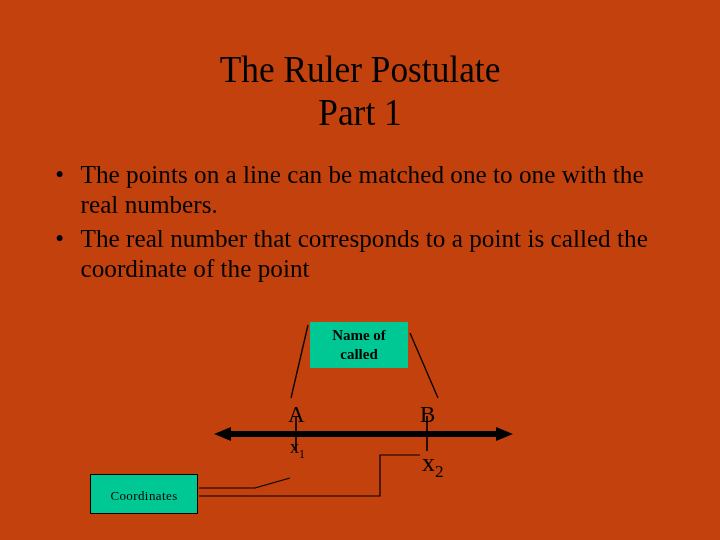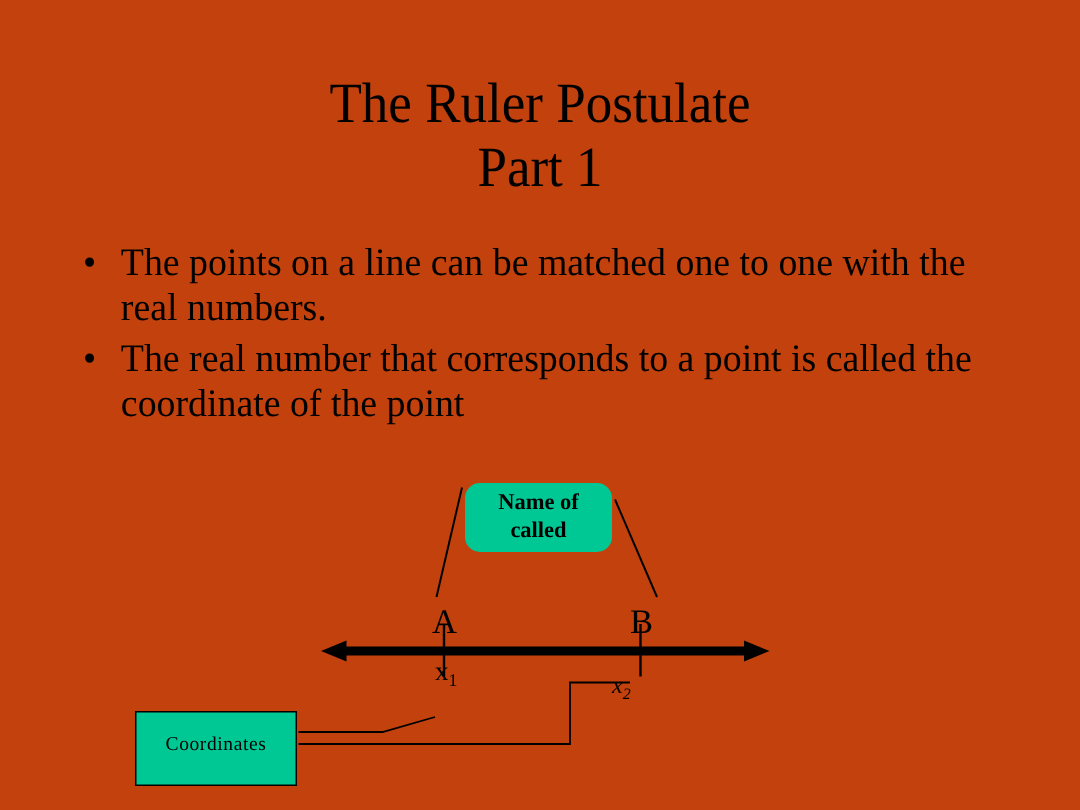--- a/index.html
+++ b/index.html
@@ -81,44 +81,43 @@
   }
   #name-box {
     left: 310px;
     top: 322px;
     width: 98px;
     height: 46px;
     font-size: 15px;
     line-height: 1.28;
     padding-top: 4px;
     font-weight: bold;
-    border-radius: 10px;
   }
   #coord-box {
     left: 90px;
     top: 474px;
     width: 108px;
-    height: 50px;
+    height: 40px;
     border: 1px solid #000000;
     font-size: 13px;
     line-height: 42px;
     letter-spacing: 0.4px;
   }
 
   .pt-label {
     position: absolute;
     font-size: 23px;
     font-family: "Liberation Serif", "DejaVu Serif", serif;
     color: #000000;
     line-height: 1;
   }
   #label-A { left: 288px; top: 403px; }
   #label-B { left: 420px; top: 403px; }
   #label-x1 { left: 290px; top: 438px; font-size: 18px; }
-  #label-x2 { left: 408px; top: 450px; font-size: 16px; font-style: italic; }
+  #label-x2 { left: 422px; top: 450px; font-size: 26px; }
   .sub {
     font-size: 0.66em;
     vertical-align: sub;
     line-height: 0;
   }
 </style>
 </head>
 <body>
 
 <div id="slide">

